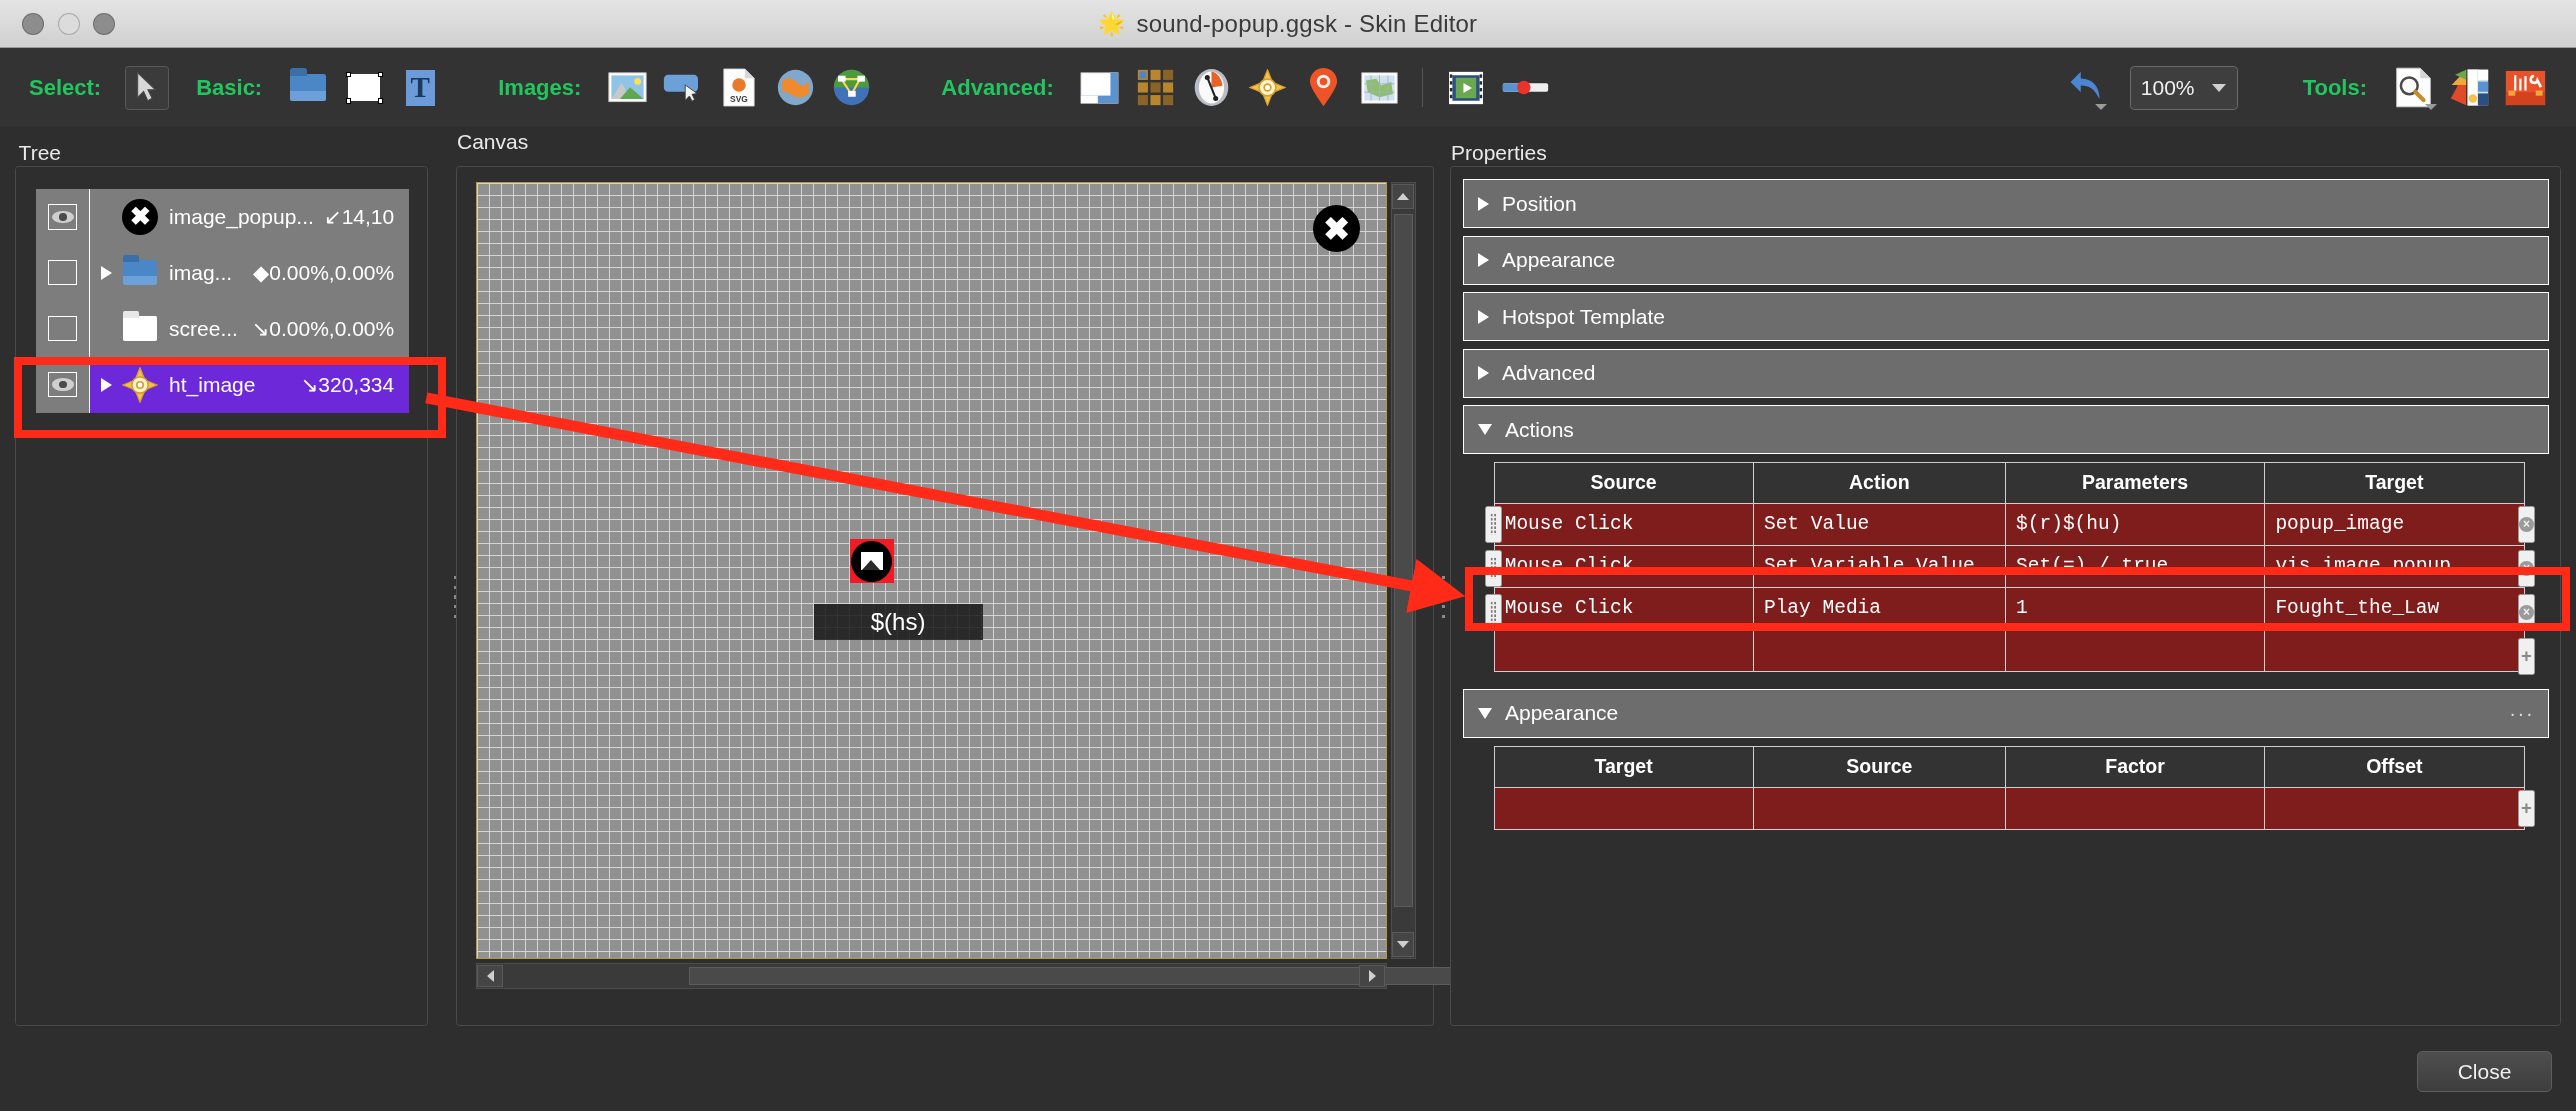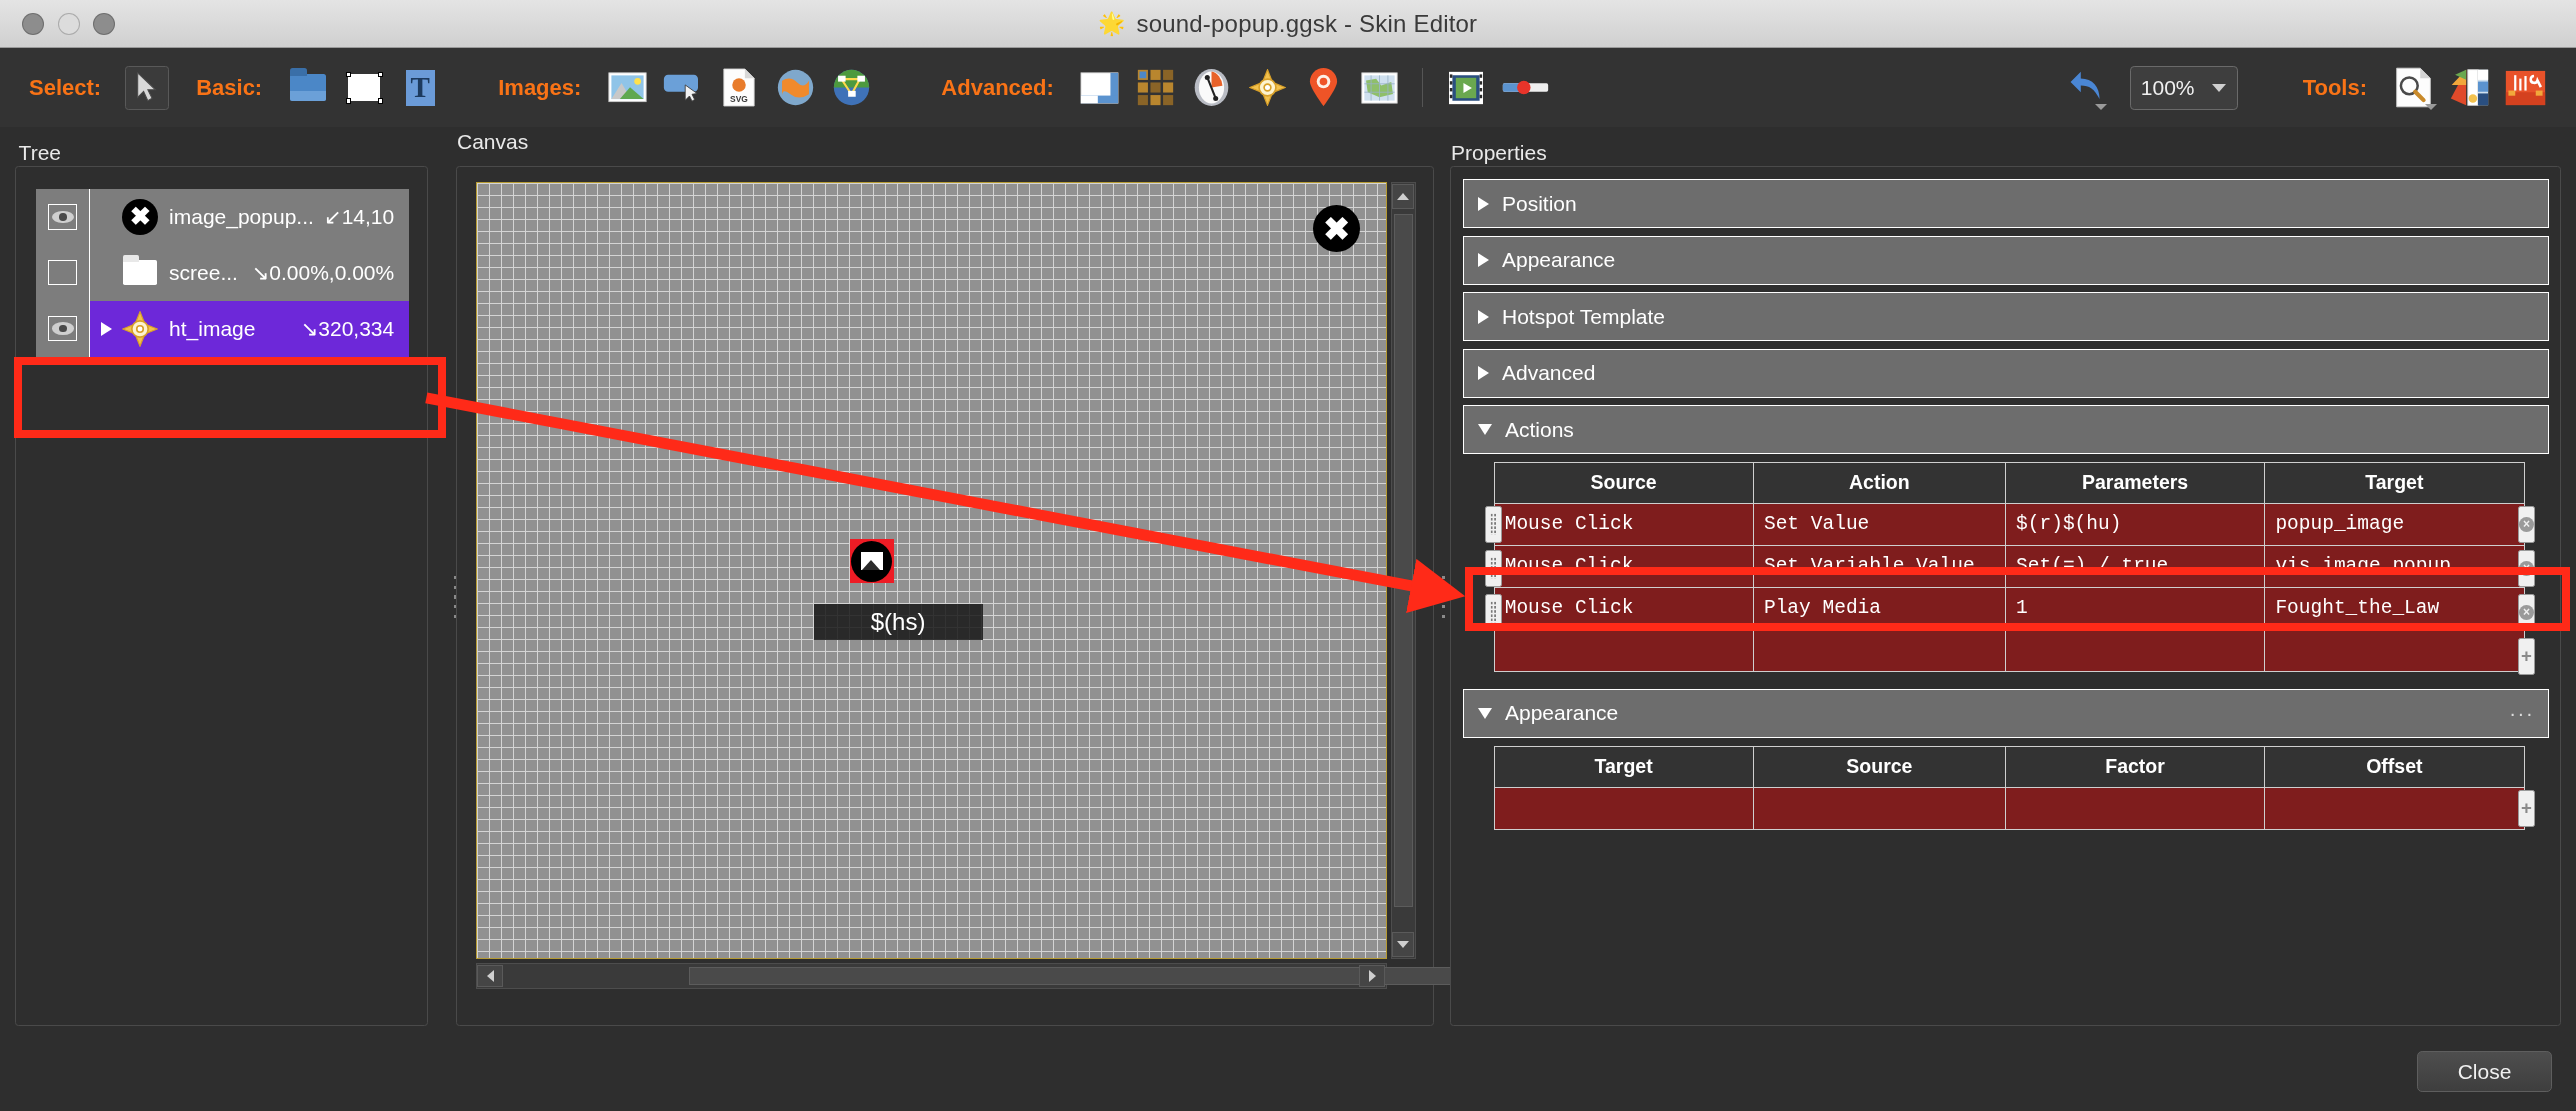--- a/index.html
+++ b/index.html
@@ -30,21 +30,21 @@
     display: flex; align-items: center; gap: 10.2px;
   }
   #title-icon { font-size: 22px; line-height: 1; }
 
   
   #toolbar {
     position: absolute; left: 0; top: 48px; width: 2576px; height: 79px;
     background: #333333;
     display: flex; align-items: center;
   }
-  .tb-label { color: #f97316; font-size: 22px; font-weight: bold; white-space: nowrap; }
+  .tb-label { color: #22c55e; font-size: 22px; font-weight: bold; white-space: nowrap; }
   .tb-group { display: flex; align-items: center; gap: 12px; }
   .tb-btn {
     width: 44px; height: 44px; display: flex; align-items: center; justify-content: center;
     border-radius: 3.4px;
   }
   .tb-btn.framed { border: 0.8px solid #595959; background: #3b3b3b; }
   .tb-sep { width: 0.8px; height: 39px; background: #555; margin: 0 8.5px; }
   .ico-folder {
     width: 36px; height: 27px; background: #4b87c7; border-radius: 2.5px; position: relative;
   }
@@ -511,20 +511,33 @@
       <div class="tree-body">
         <span class="tree-arrow hidden"></span>
         <span class="tree-icon">
             <span class="circ-x">✖</span>
           </span>
         <span class="tree-name">image_popup...</span>
         <span class="tree-coord"><span>↙</span><span>14,10</span></span>
       </div>
     </div>
 
+    <div class="tree-row">
+      <div class="tree-eye">
+        <div class="chk-box"></div>
+      </div>
+      <div class="tree-body">
+        <span class="tree-arrow"></span>
+        <span class="tree-icon">
+            <span class="mini-folder"></span>
+          </span>
+        <span class="tree-name">imag...</span>
+        <span class="tree-coord"><span>◆</span><span>0.00%,0.00%</span></span>
+      </div>
+    </div>
 
     <div class="tree-row">
       <div class="tree-eye">
         <div class="chk-box"></div>
       </div>
       <div class="tree-body">
         <span class="tree-arrow hidden"></span>
         <span class="tree-icon">
             <span class="mini-white"></span>
           </span>

